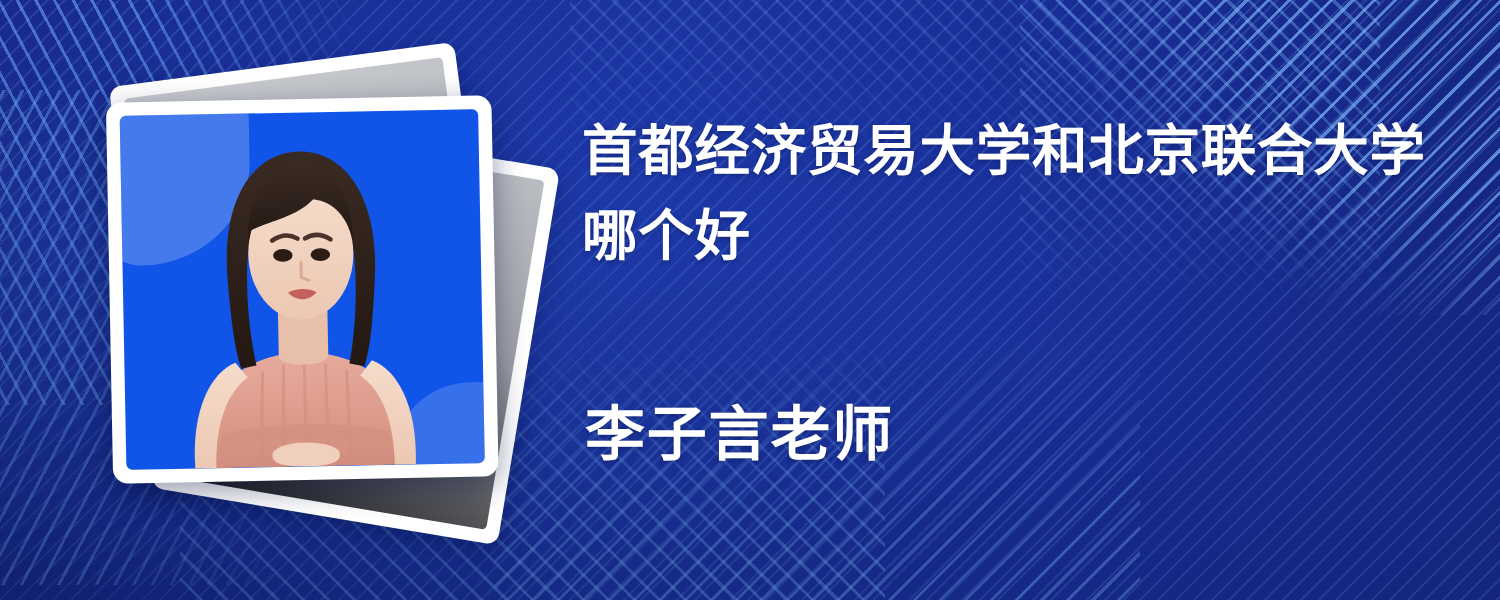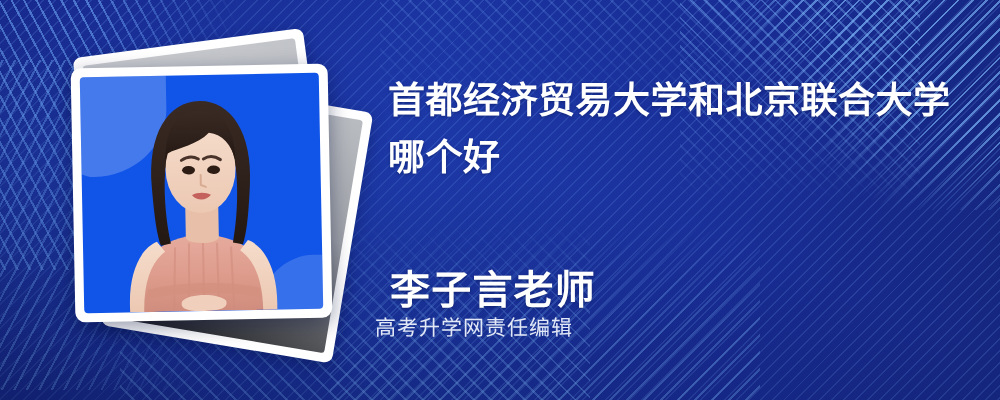--- a/index.html
+++ b/index.html
@@ -376,16 +376,15 @@
           <path d="M110 120 C115 117 124 117 129 120 C124 126 115 126 110 120 Z" fill="#c4615c"></path>
         </svg>
       </div>
     </div>
   </div>
 
   <div class="headline">首都经济贸易大学和北京联合大学哪个好</div>
 
   <div class="byline">
     <span class="author">李子言老师</span>
-    <span class="role">高考升学网责任编辑</span>
   </div>
 
 </div>
 
 </body></html>

